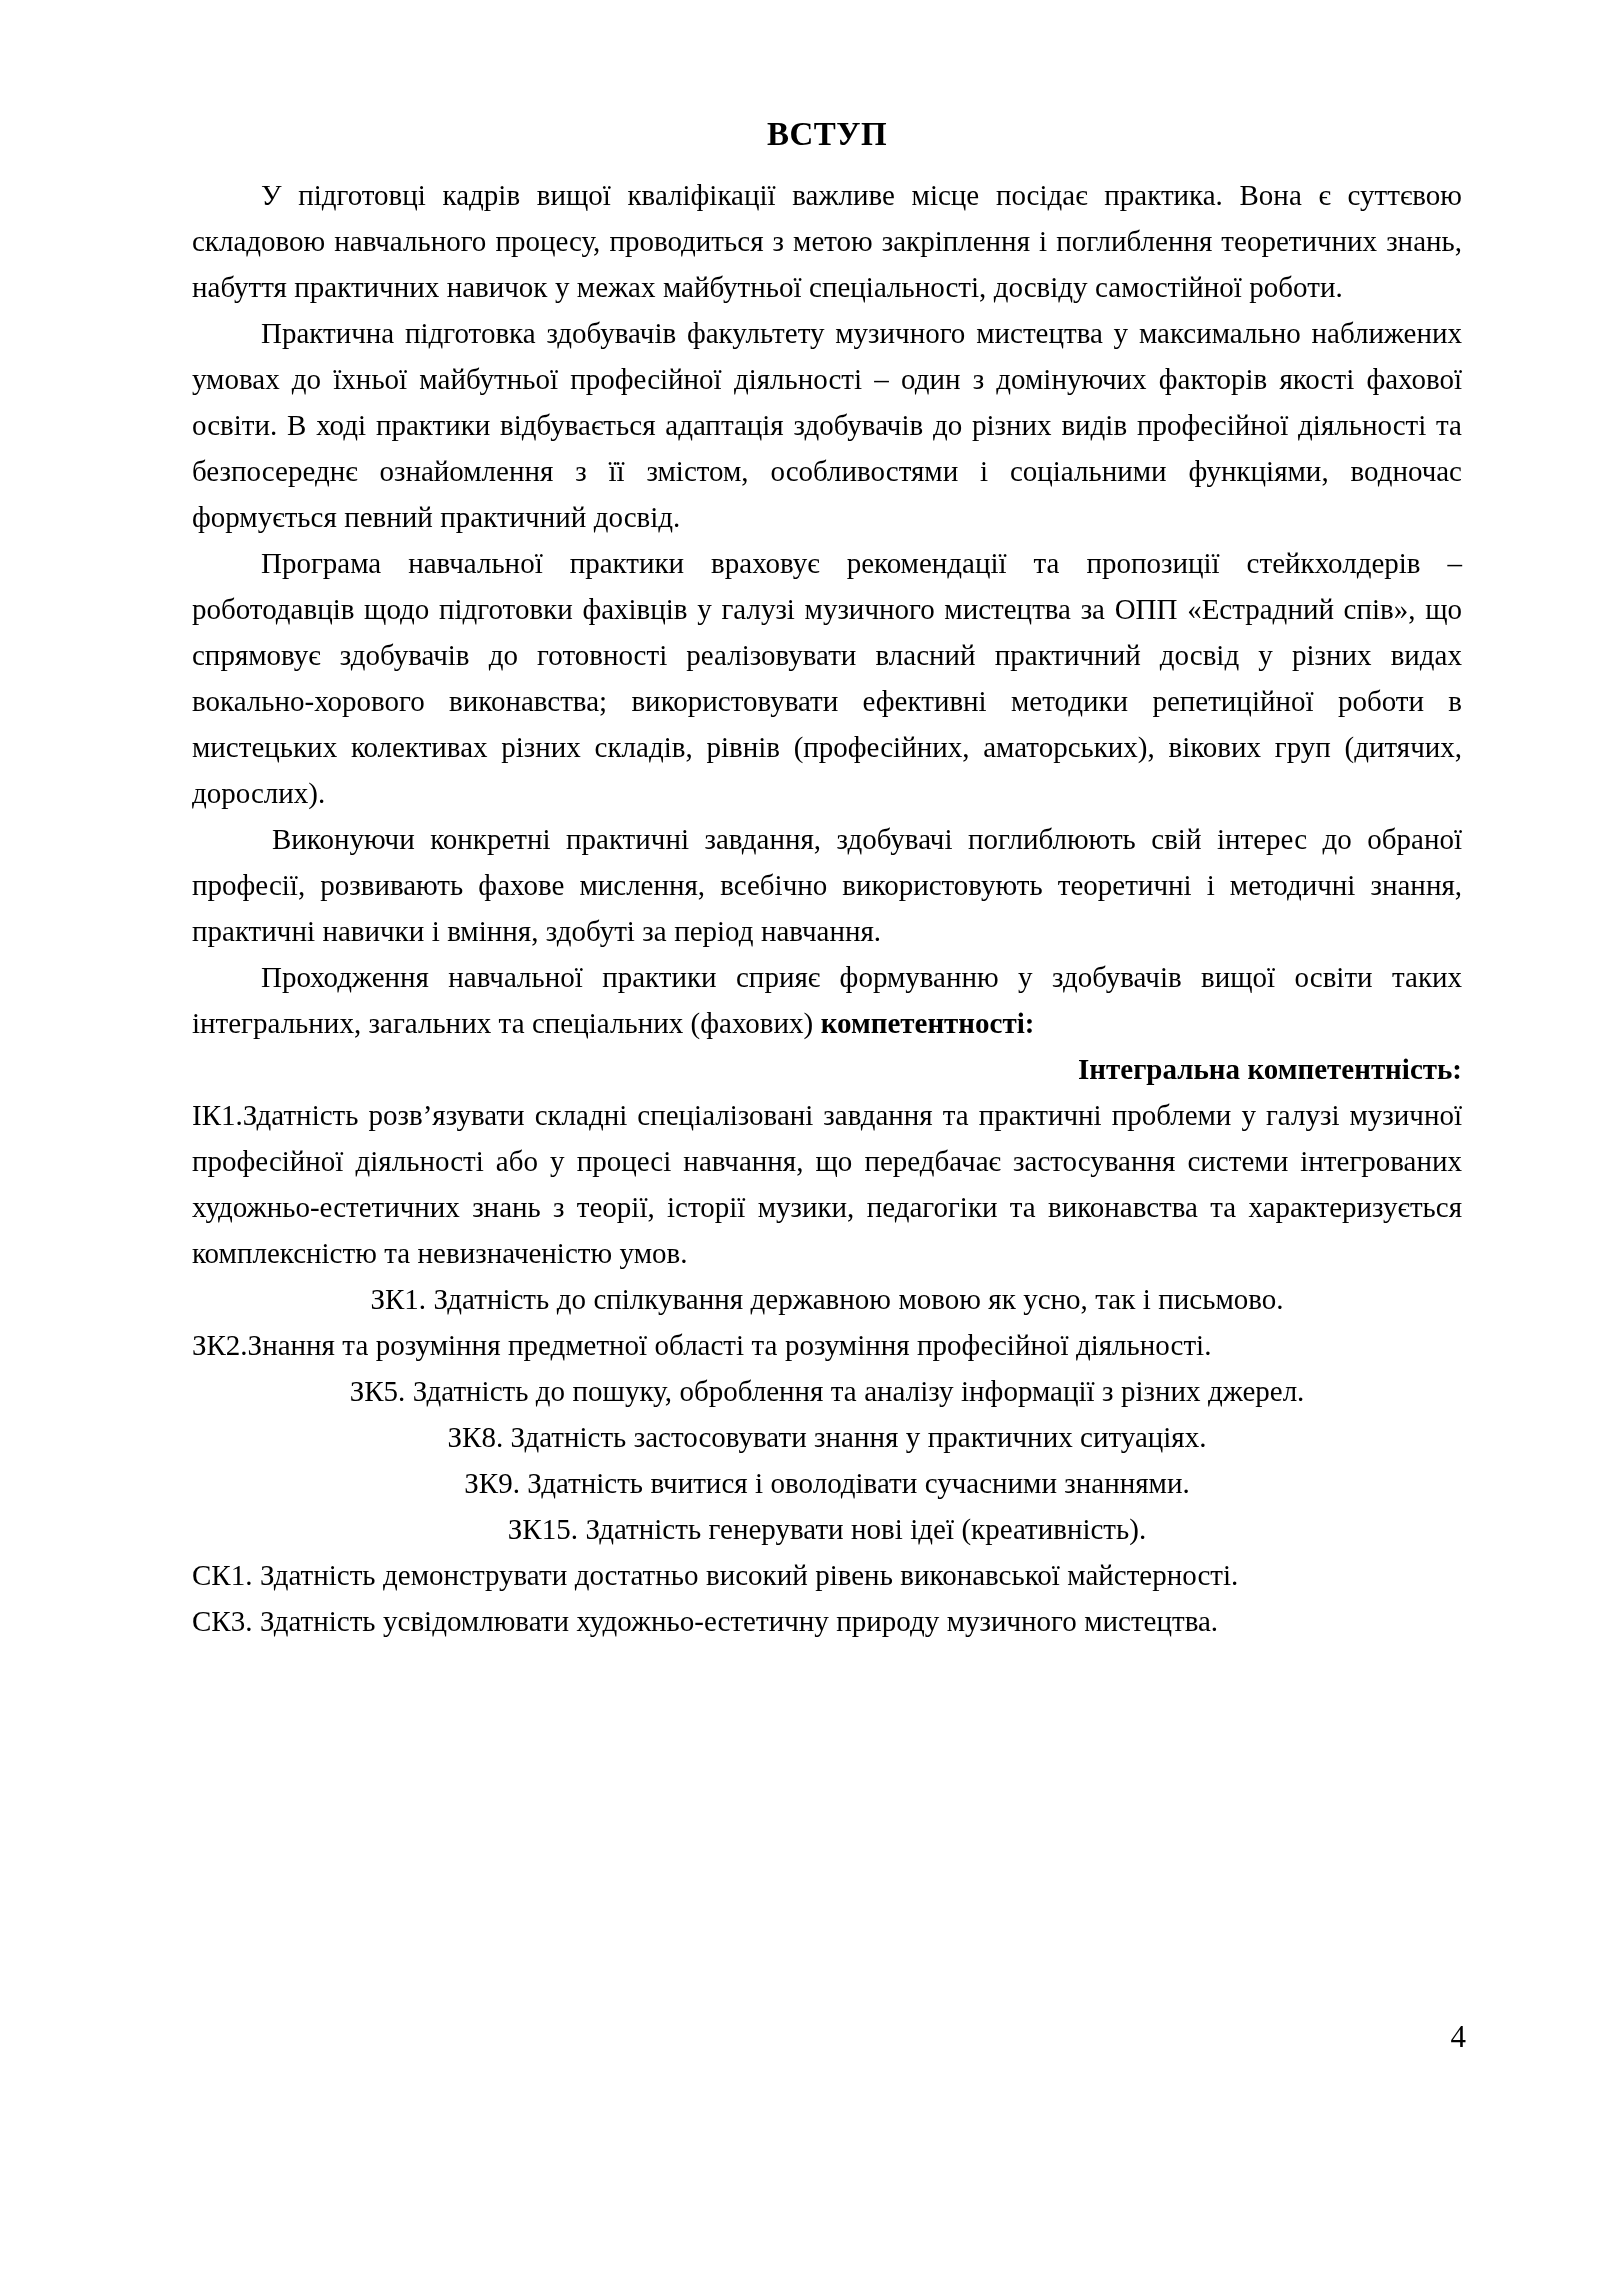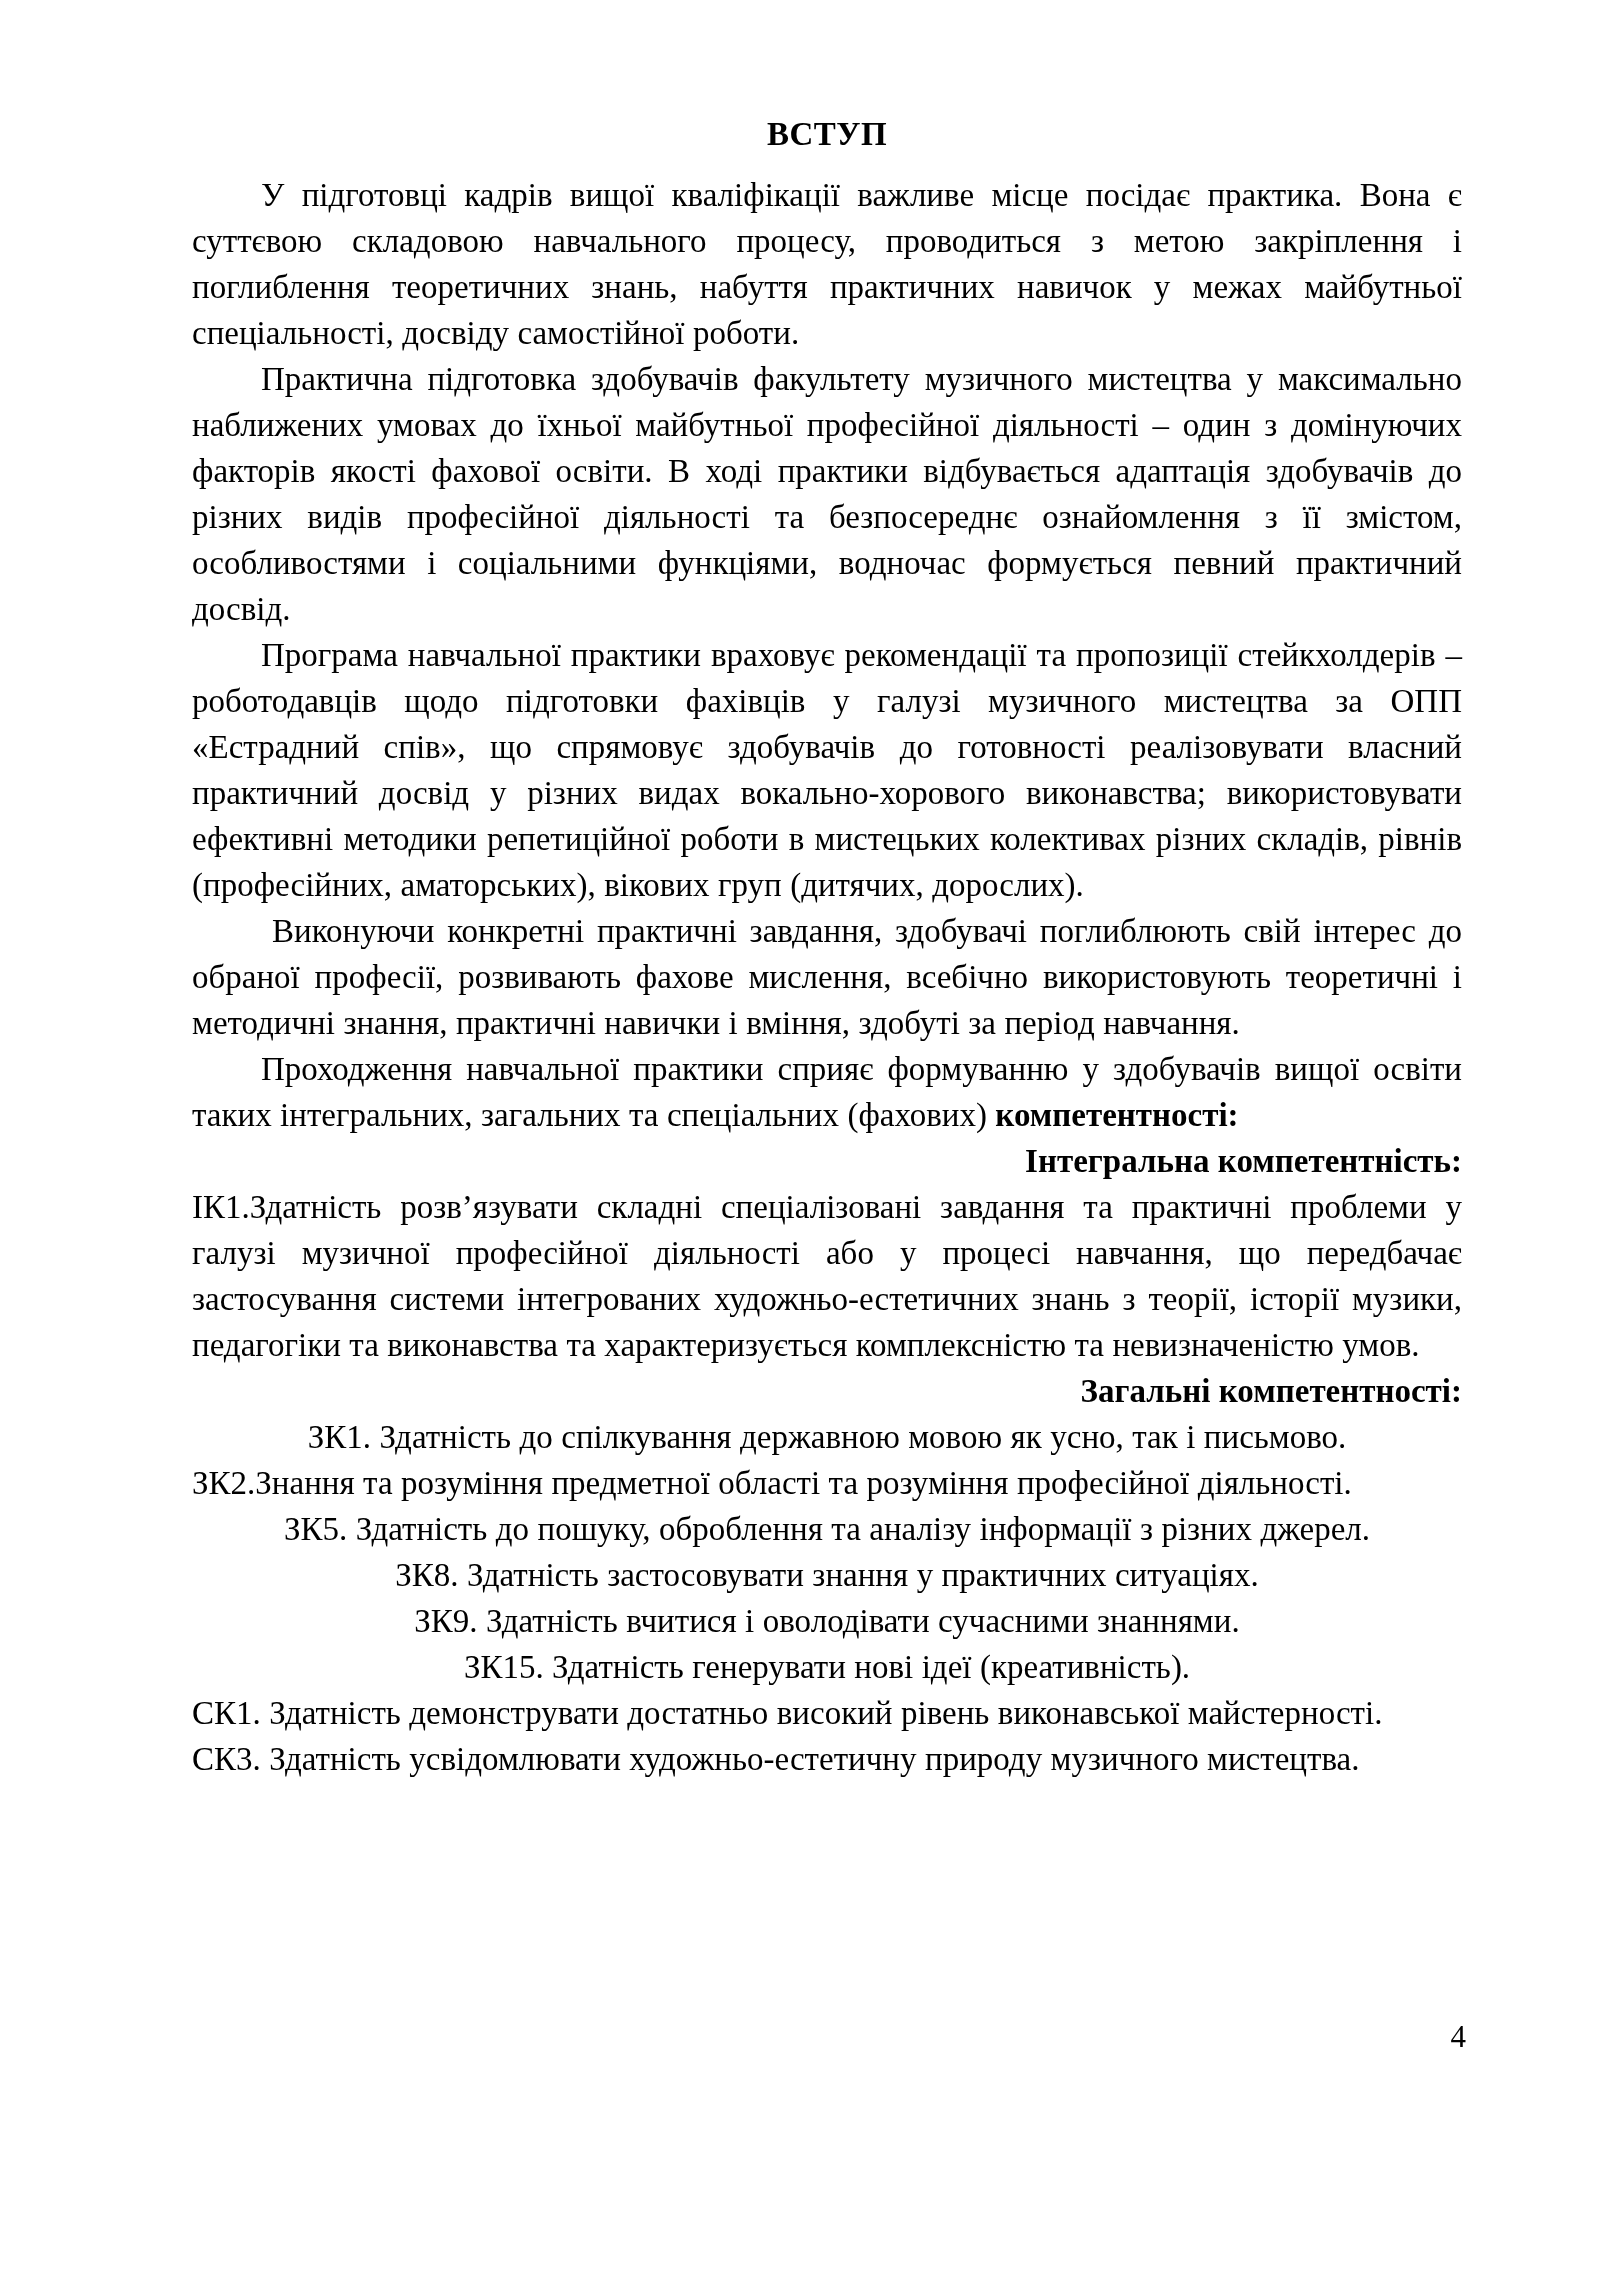--- a/index.html
+++ b/index.html
@@ -30,21 +30,21 @@
   }
   .doc-title {
     font-size: 33px;
     font-weight: bold;
     text-align: center;
     letter-spacing: 0.5px;
     line-height: 1.15;
     margin: 0 0 17.6px 0;
   }
   p.para {
-    font-size: 33px;
+    font-size: 29px;
     line-height: 46px;
     text-align: justify;
     text-justify: inter-word;
     margin: 0;
     hyphens: none;
     word-spacing: 0.2px;
   }
   p.indent {
     text-indent: 69px;
   }
@@ -90,21 +90,20 @@
     <p class="para indent">Програма навчальної практики враховує рекомендації та пропозиції стейкхолдерів – роботодавців щодо підготовки фахівців у галузі музичного мистецтва за ОПП «Естрадний спів», що спрямовує здобувачів до готовності реалізовувати власний практичний досвід у різних видах вокально-хорового виконавства; використовувати ефективні методики репетиційної роботи в мистецьких колективах різних складів, рівнів (професійних, аматорських), вікових груп (дитячих, дорослих).</p>
 
     <p class="para indent-wide"> Виконуючи конкретні практичні завдання, здобувачі поглиблюють свій інтерес до обраної професії, розвивають фахове мислення, всебічно використовують теоретичні і методичні знання, практичні навички і вміння, здобуті за період навчання.</p>
 
     <p class="para indent"><span>Проходження навчальної практики сприяє формуванню у здобувачів вищої освіти таких інтегральних, загальних та спеціальних (фахових) </span><b class="bold-run">компетентності:</b></p>
 
     <p class="para heading-sub">Інтегральна компетентність:</p>
 
     <p class="para noindent">ІК1.Здатність розв’язувати складні спеціалізовані завдання та практичні проблеми у галузі музичної професійної діяльності або у процесі навчання, що передбачає застосування системи інтегрованих художньо-естетичних знань з теорії, історії музики, педагогіки та виконавства та характеризується комплексністю та невизначеністю умов.</p>
 
-    <p class="para heading-sub">Загальні компетентності:</p>
 
     <p class="para noindent flush-left">ЗК1. Здатність до спілкування державною мовою як усно, так і письмово.</p>
 
     <p class="para noindent">ЗК2.Знання та розуміння предметної області та розуміння професійної діяльності.</p>
 
     <p class="para noindent flush-left">ЗК5. Здатність до пошуку, оброблення та аналізу інформації з різних джерел.</p>
 
 
     <p class="para noindent flush-left">ЗК8. Здатність застосовувати знання у практичних ситуаціях.</p>
 

